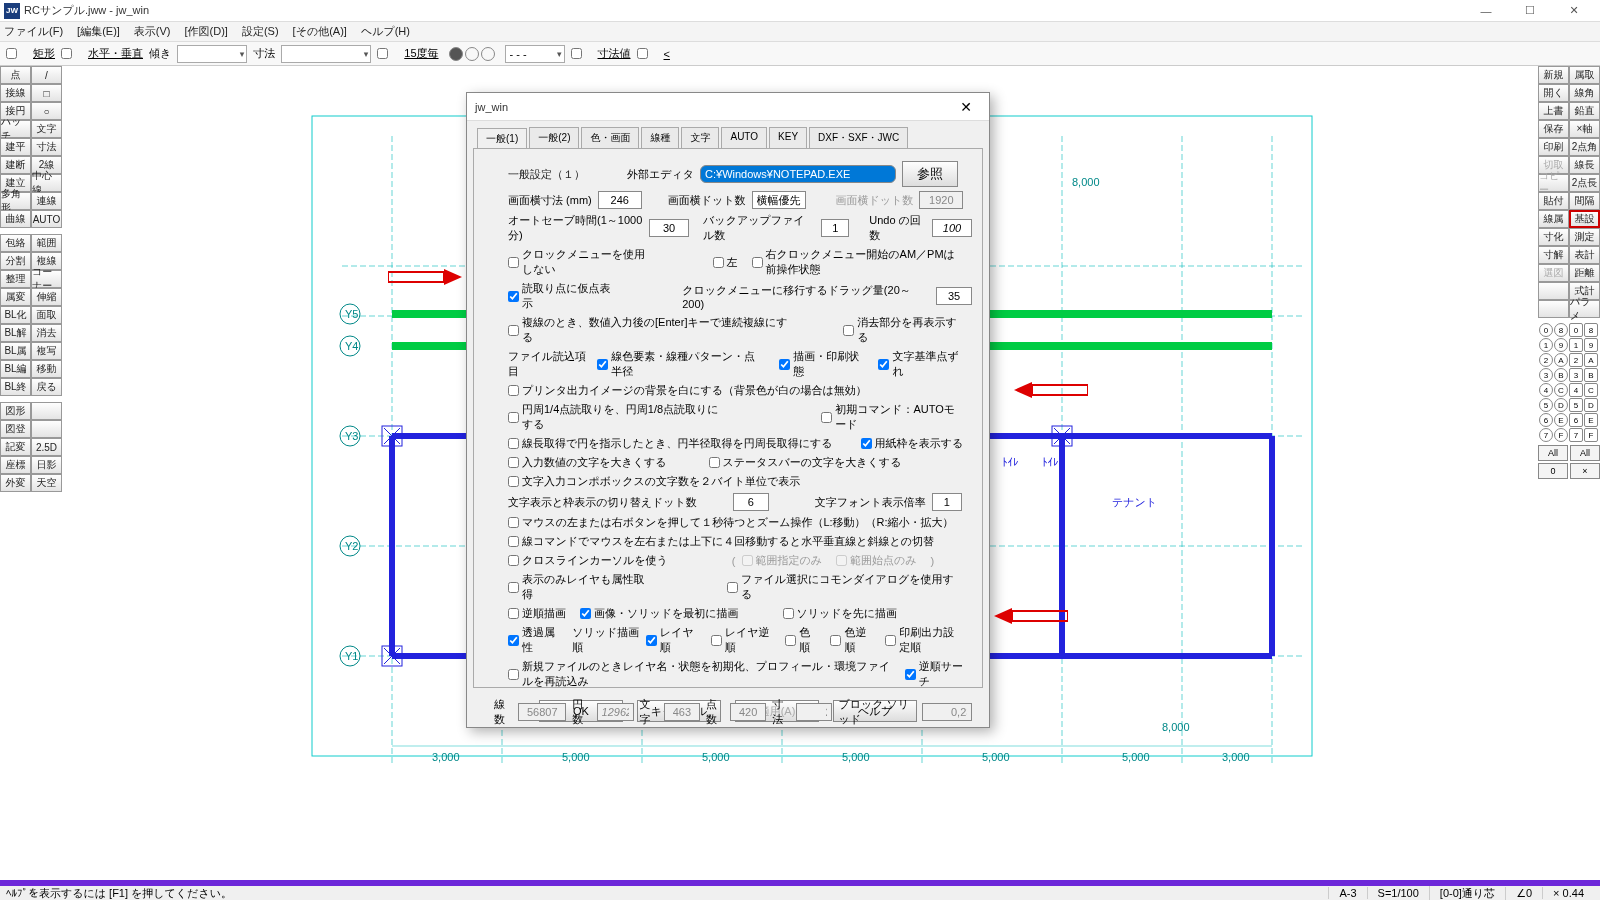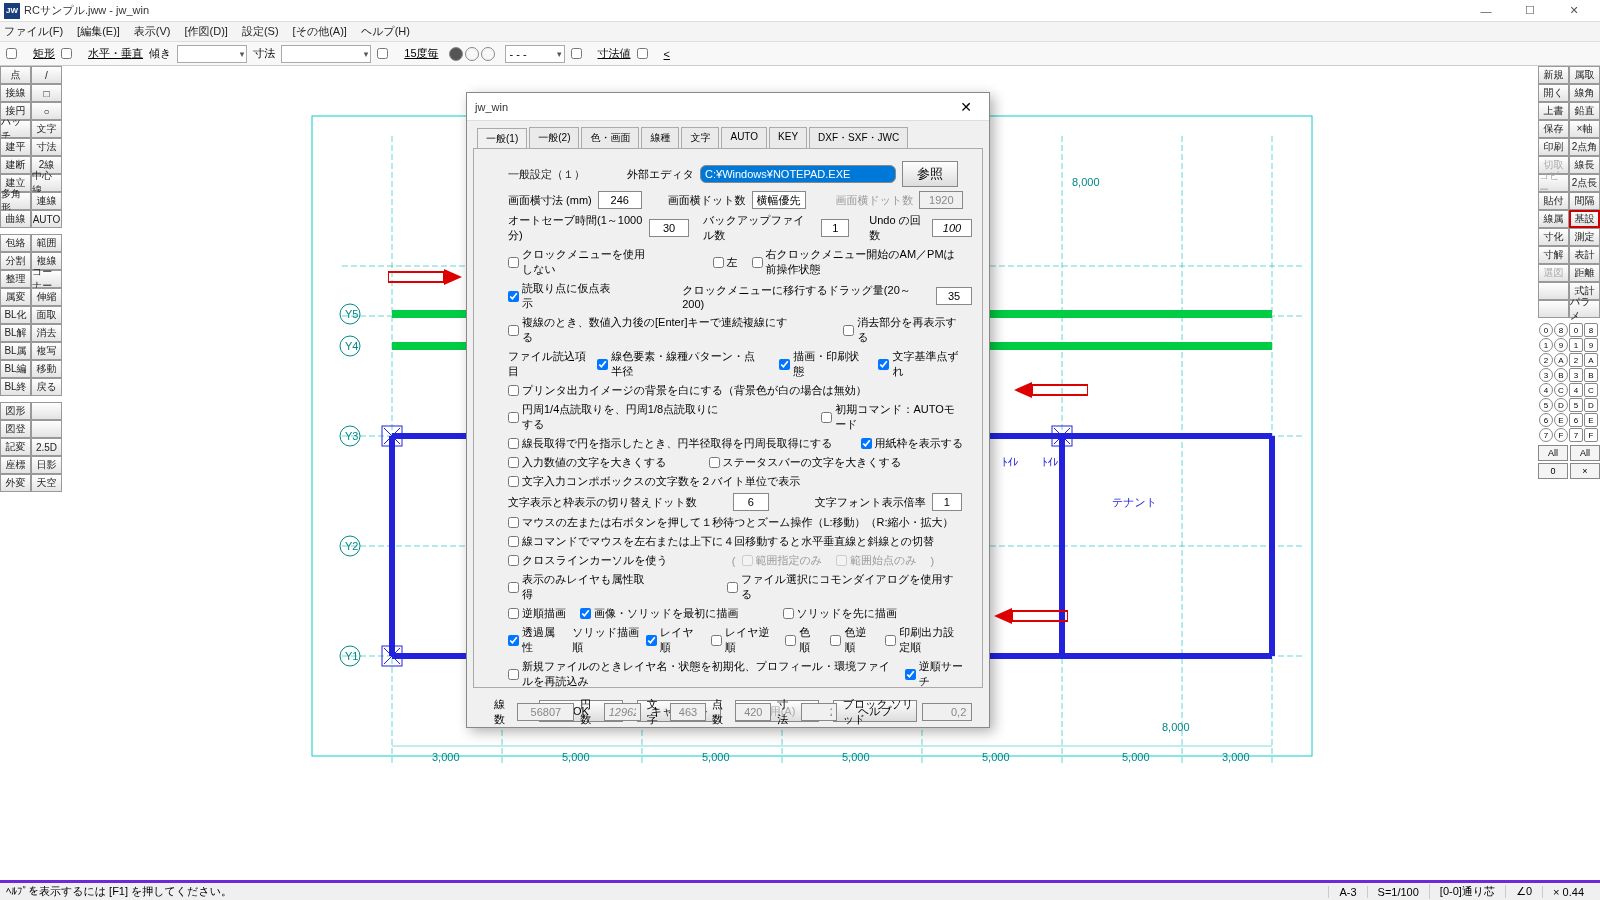--- a/index.html
+++ b/index.html
@@ -43,21 +43,21 @@
 .lcell.sq{border-radius:2px;}
 .allrow{display:flex;gap:2px;margin-top:2px;}
 .allbtn{flex:1;height:16px;border:1px solid #888;background:#f4f4f4;display:flex;align-items:center;justify-content:center;font-size:9px;}
 
 
 .canvas { position: absolute; left: 62px; right: 62px; top: 66px; bottom: 22px; background: #fff; overflow:hidden;}
 .drawing { position: absolute; left: 240px; top: 40px; width: 1020px; height: 680px; }
 .drawing svg { width: 100%; height: 100%; }
 
 
-.statusbar { position: absolute; left: 0; right: 0; bottom: 0; height: 20px; background: #f0f0f0; border-top: 3px solid #6d28d9; display: flex; align-items: center; padding: 0 6px; font-size: 10px; }
+.statusbar { position: absolute; left: 0; right: 0; bottom: 0; height: 20px; background: #f0f0f0; border-top: 6px solid #6d28d9; display: flex; align-items: center; padding: 0 6px; font-size: 10px; }
 .statusbar .left { flex: 1; }
 .statusbar .cell { border-left: 1px solid #ccc; padding: 0 10px; }
 
 
 .modal { position: absolute; left: 466px; top: 92px; width: 524px; height: 636px; background: #f0f0f0; border: 1px solid #888; box-shadow: 4px 4px 12px rgba(0,0,0,.3); }
 .modal .mtitle { height: 28px; display: flex; align-items: center; padding: 0 8px; background: #fff; border-bottom: 1px solid #ddd; }
 .modal .mtitle .t { flex: 1; color:#333;}
 .modal .mtitle .x { width: 30px; height: 22px; display: flex; align-items: center; justify-content: center; font-size: 14px; }
 .tabs { display: flex; padding: 6px 6px 0 10px; gap: 2px; }
 .tab { padding: 3px 8px; border: 1px solid #aaa; background: #eaeaea; border-bottom: none; font-size:10px;}
@@ -677,21 +677,21 @@
           <input type="checkbox" style="">
           <span>新規ファイルのときレイヤ名・状態を初期化、プロフィール・環境ファイルを再読込み</span>
         </label>
       <label class="ck">
           <input type="checkbox" checked="" style="">
           <span>逆順サーチ</span>
         </label>
     </div>
     <div class="fldrow" style="margin-top:8px">
       <span style="margin-left:10px">線数</span>
-      <input class="inp ro" style="width: 57px; text-align: center;" value="56807">
+      <input class="inp ro" style="width: 48px; text-align: center;" value="56807">
       <span>円数</span>
       <input class="inp ro" style="width: 37px; text-align: left; font-style: italic;" value="12962">
       <span>文字</span>
       <input class="inp ro" style="width: 36px; text-align: center;" value="463">
       <span>点数</span>
       <input class="inp ro" style="width: 36px; text-align: center;" value="420">
       <span>寸法</span>
       <input class="inp ro" style="width: 36px; text-align: center; padding-left: 28px;" value="298">
       <span>ブロック,ソリッド</span>
       <input class="inp ro" style="width: 50px; text-align: center; padding-left: 28px;" value="0,2396">

